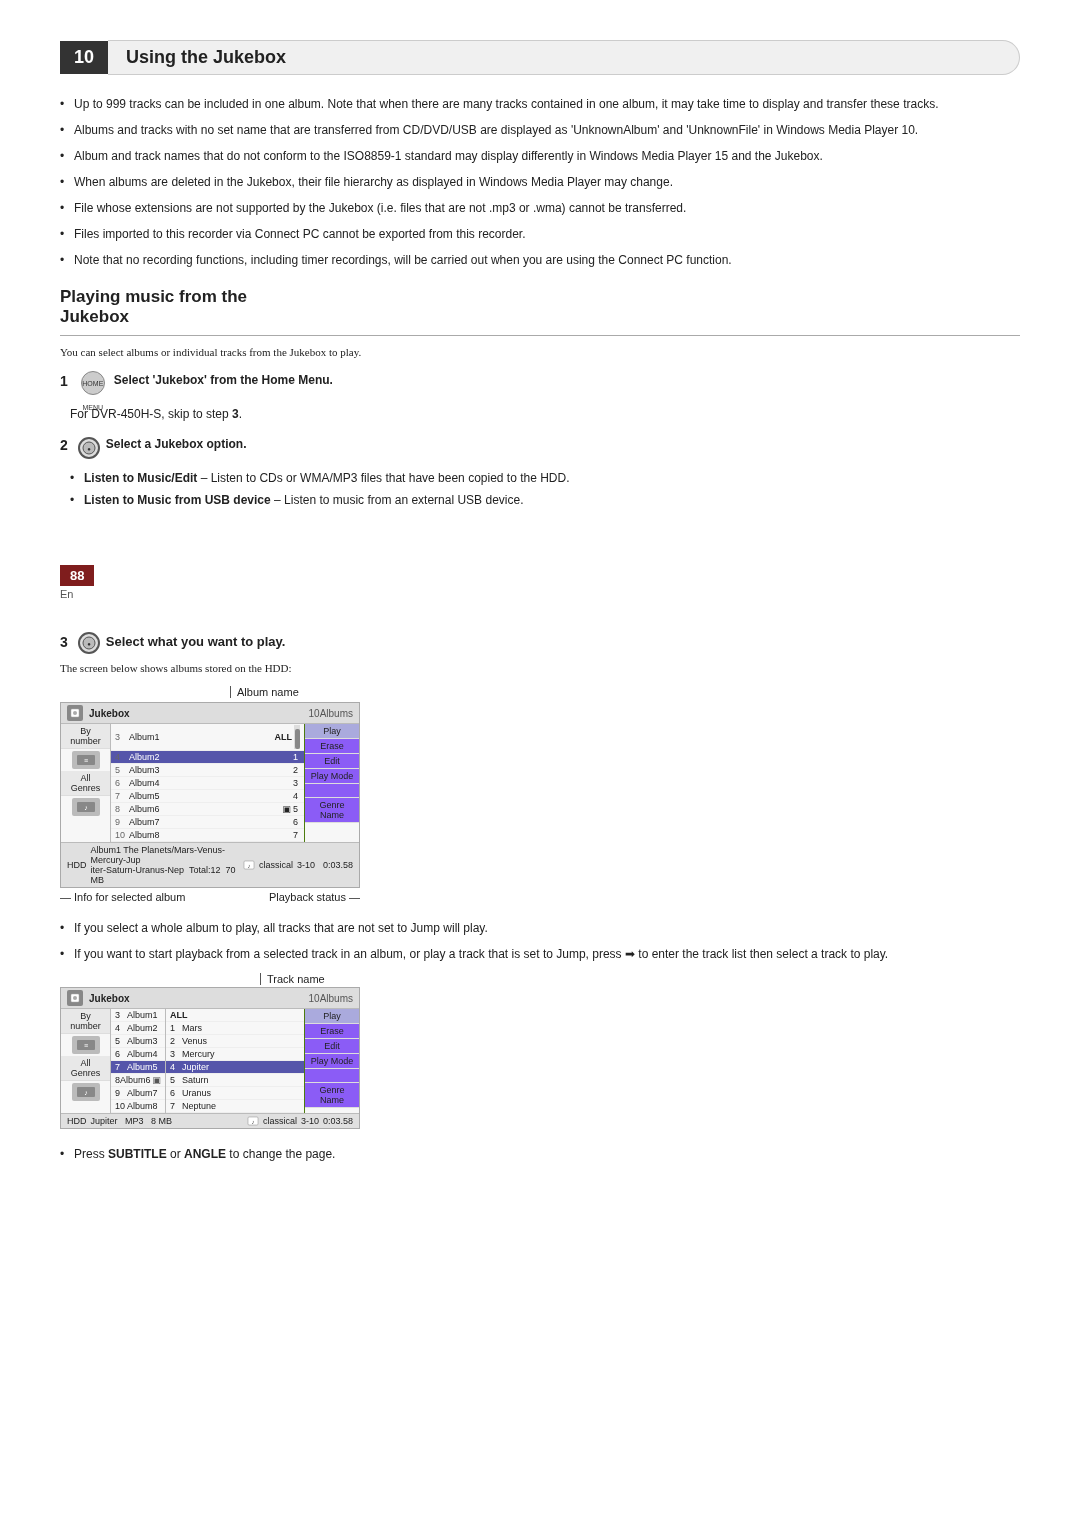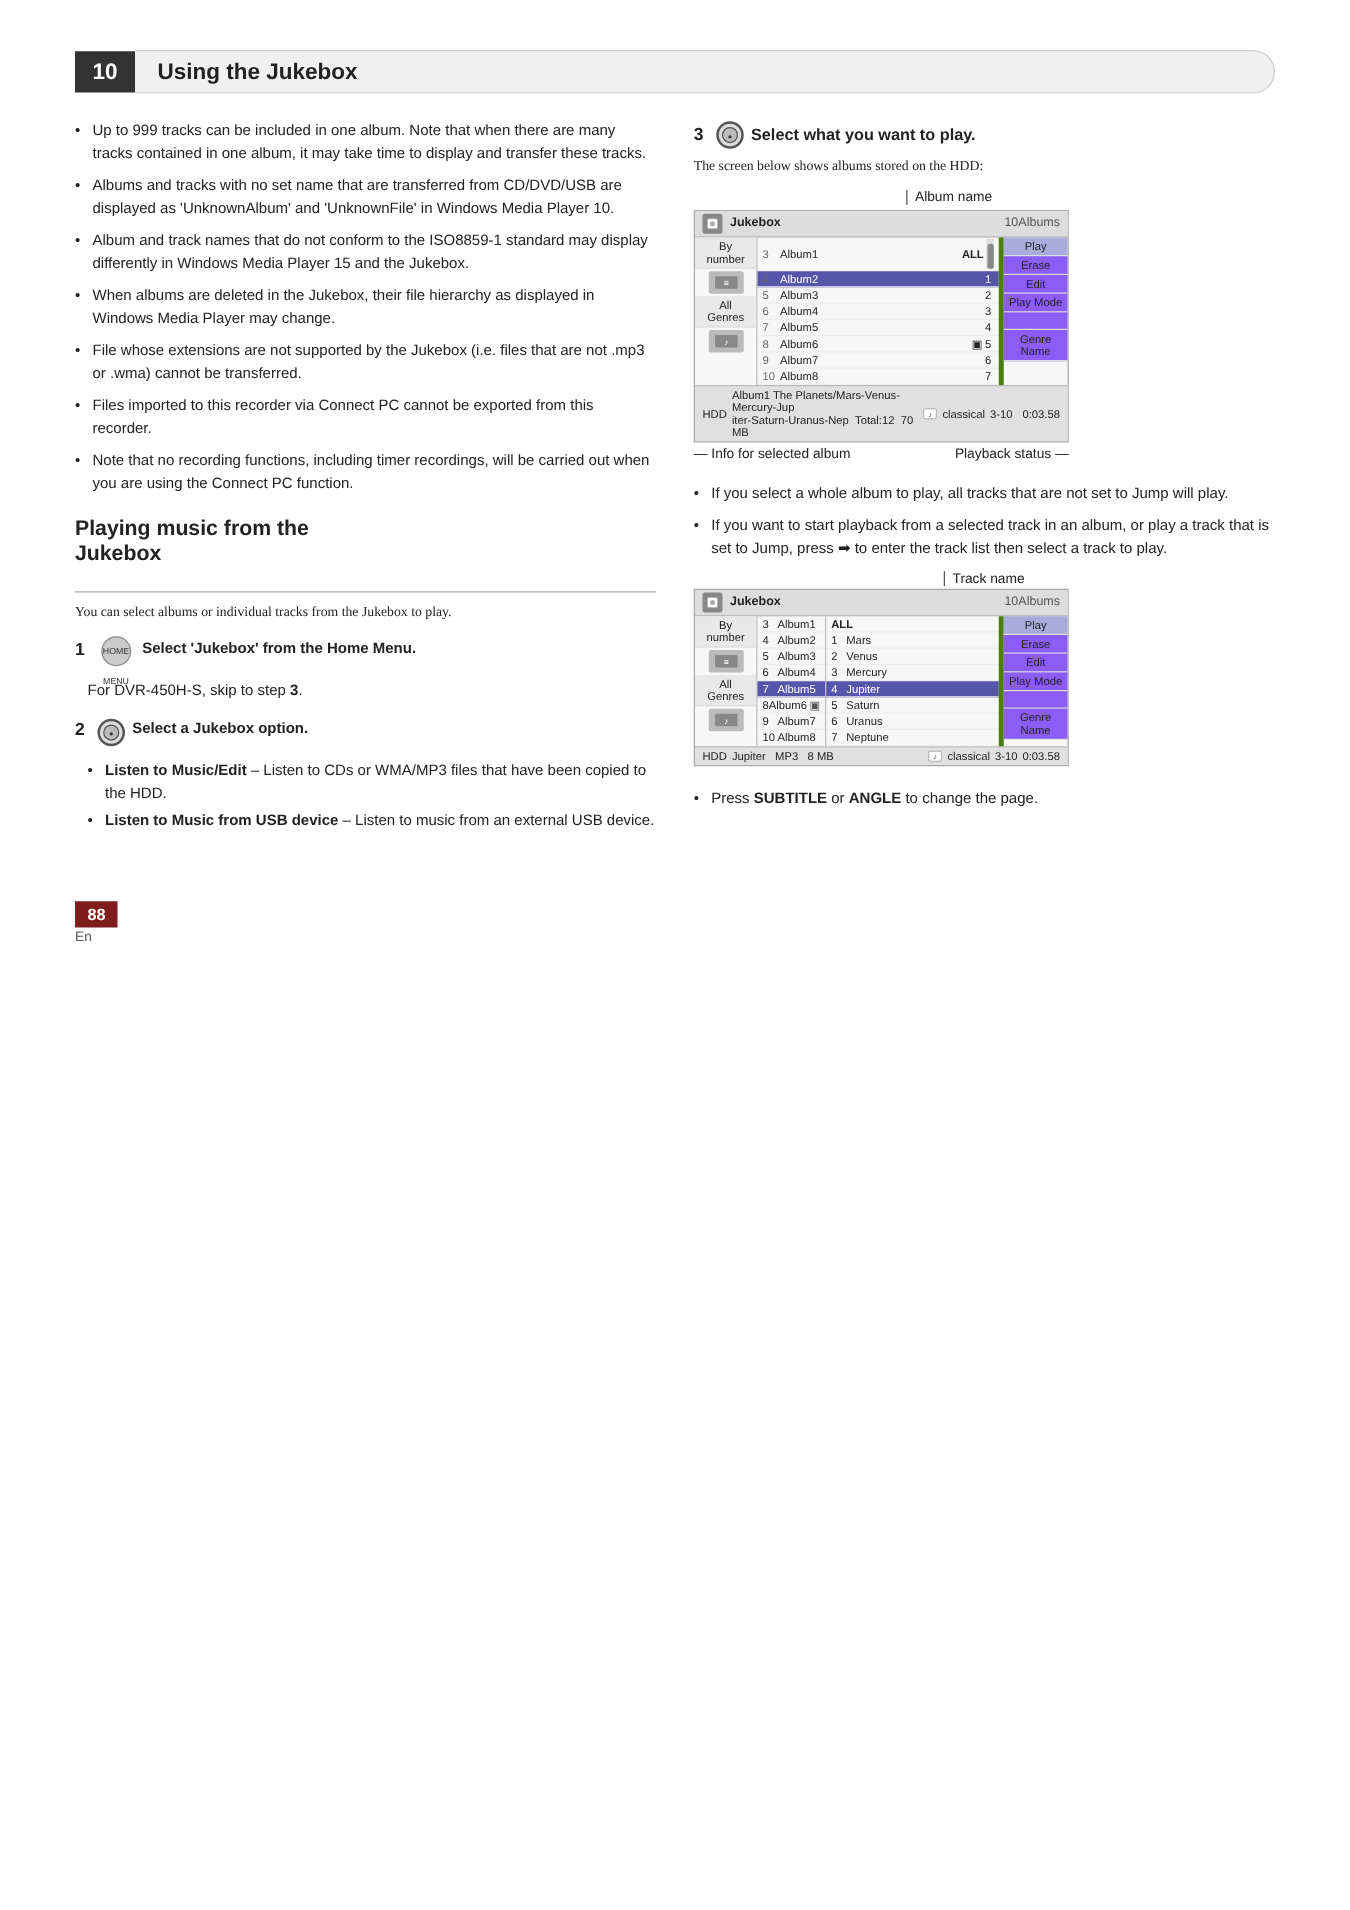--- a/index.html
+++ b/index.html
@@ -35,20 +35,21 @@
       padding: 6px 18px;
       font-size: 18px;
       font-weight: bold;
       border-radius: 0 20px 20px 0;
     }
 
     
     .content-columns {
       display: flex;
       gap: 30px;
+      flex-direction: column;
     }
     .left-col {
       flex: 1;
     }
     .right-col {
       flex: 1;
     }
 
     
     .bullet-list {
@@ -68,21 +69,21 @@
       position: absolute;
       left: 0;
       top: 0;
     }
 
     
     .section-heading {
       font-size: 17px;
       font-weight: bold;
       border-bottom: 1px solid #aaa;
-      padding-bottom: 20px;
+      padding-bottom: 8px;
       margin-bottom: 8px;
       margin-top: 10px;
     }
 
     .section-body {
       font-size: 11px;
       line-height: 1.5;
       margin-bottom: 10px;
       font-family: Liberation Serif, serif;
     }
@@ -259,21 +260,21 @@
       align-items: center;
     }
     .jukebox-track-scrollthumb {
       width: 5px;
       height: 20px;
       background: #888;
       border-radius: 2px;
     }
     .jukebox-actions {
       width: 55px;
-      border-left: 4px solid #4d7c0f;
+      border-left: 1px solid #4d7c0f;
       font-size: 9px;
     }
     .jukebox-action-btn {
       padding: 2px 4px;
       border-bottom: 1px solid #ddd;
       background: #8b5cf6;
       text-align: center;
       font-size: 9px;
     }
     .jukebox-action-btn.active {

